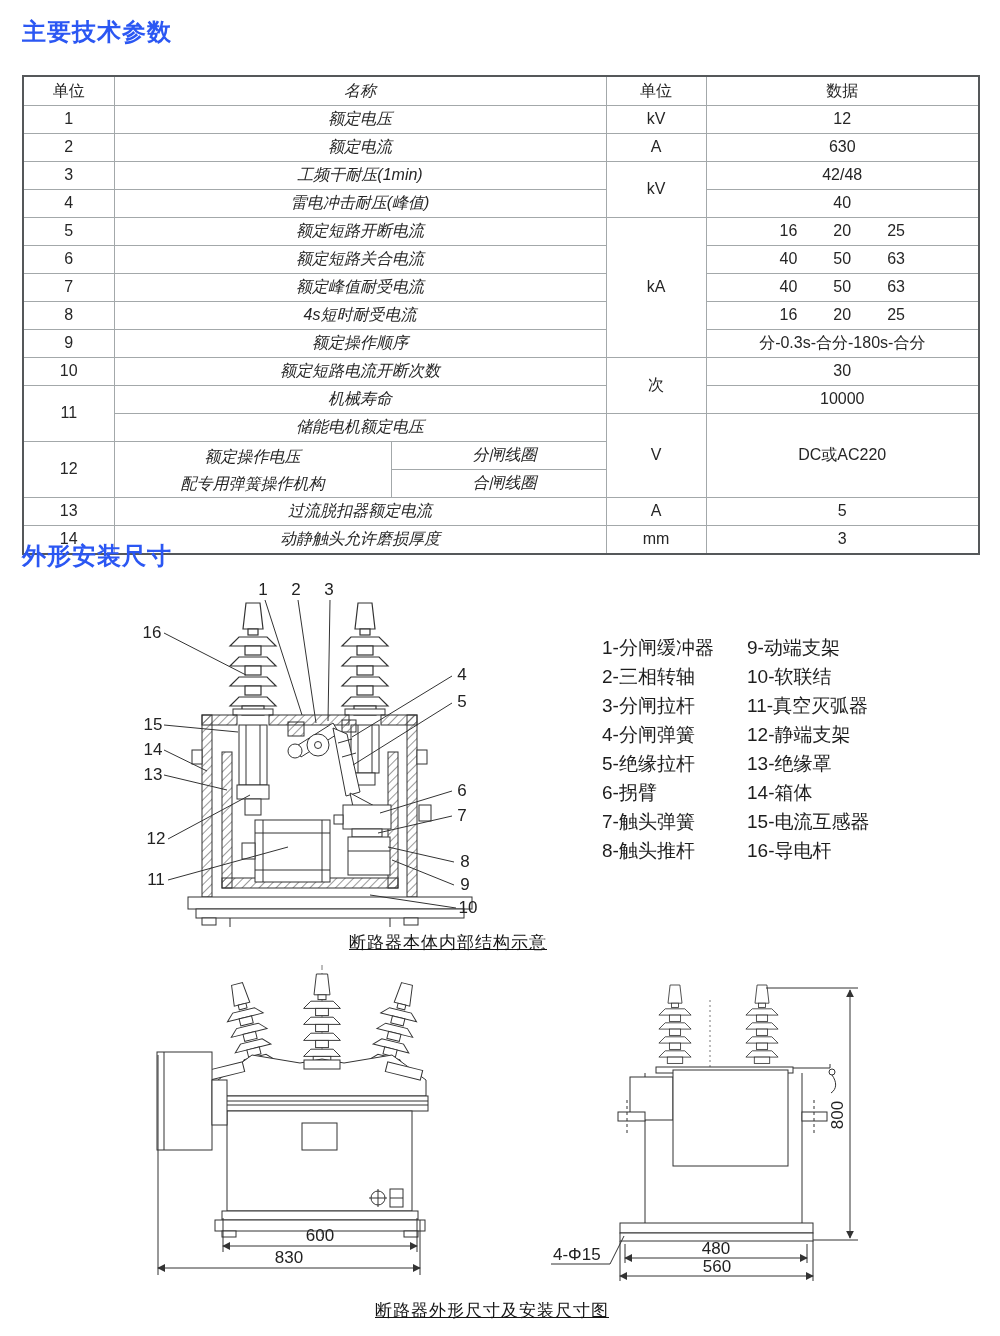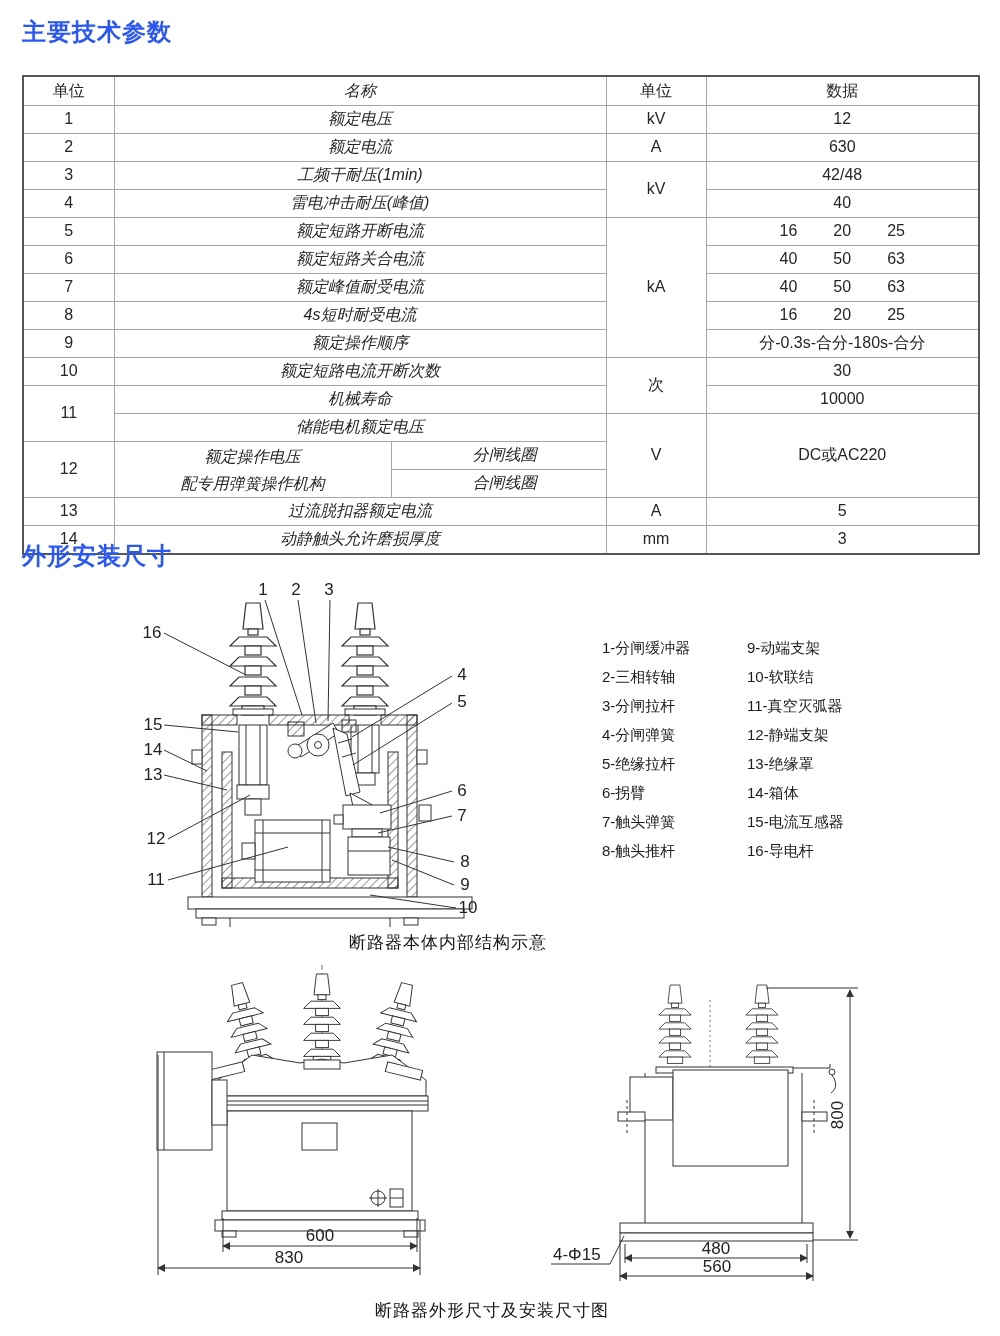--- a/index.html
+++ b/index.html
@@ -17,24 +17,24 @@
                 font-size:16px;padding:0;height:27px;line-height:1.15;background:#fff;}
   table.tech tr.hd td{height:28px;}
   td.name{text-align:left;padding-left:18px;font-style:italic;}
   td.b{background:#e2eef4;}
   .trio{display:flex;justify-content:center;gap:36px;}
   .two-line div{height:27px;line-height:27px;}
 
   
   .fig{position:absolute;}
   .cap{position:absolute;left:0;width:896px;text-align:center;font-size:17px;
-       color:#151515;letter-spacing:1px;}
+       color:#151515;letter-spacing:1px;text-decoration:underline;}
   #cap1{top:931px;}
   #cap2{top:1299px;padding-left:44px;}
-  .legend{position:absolute;left:602px;top:633px;display:flex;font-size:15px;color:#1d1d1d;}
+  .legend{position:absolute;left:602px;top:633px;display:flex;font-size:19px;color:#1d1d1d;}
   .leg-col{width:145px;}
   .leg-col.c2{width:160px;}
   .leg-col span{display:block;height:29px;line-height:29px;white-space:nowrap;}
   svg text{font-family:"Liberation Sans","DejaVu Sans",sans-serif;fill:#222;}
   svg .ln{stroke:#333;stroke-width:1;fill:none;}
   svg .sh{stroke:#333;stroke-width:1;fill:#fff;}
 </style>
 </head>
 <body>
 

